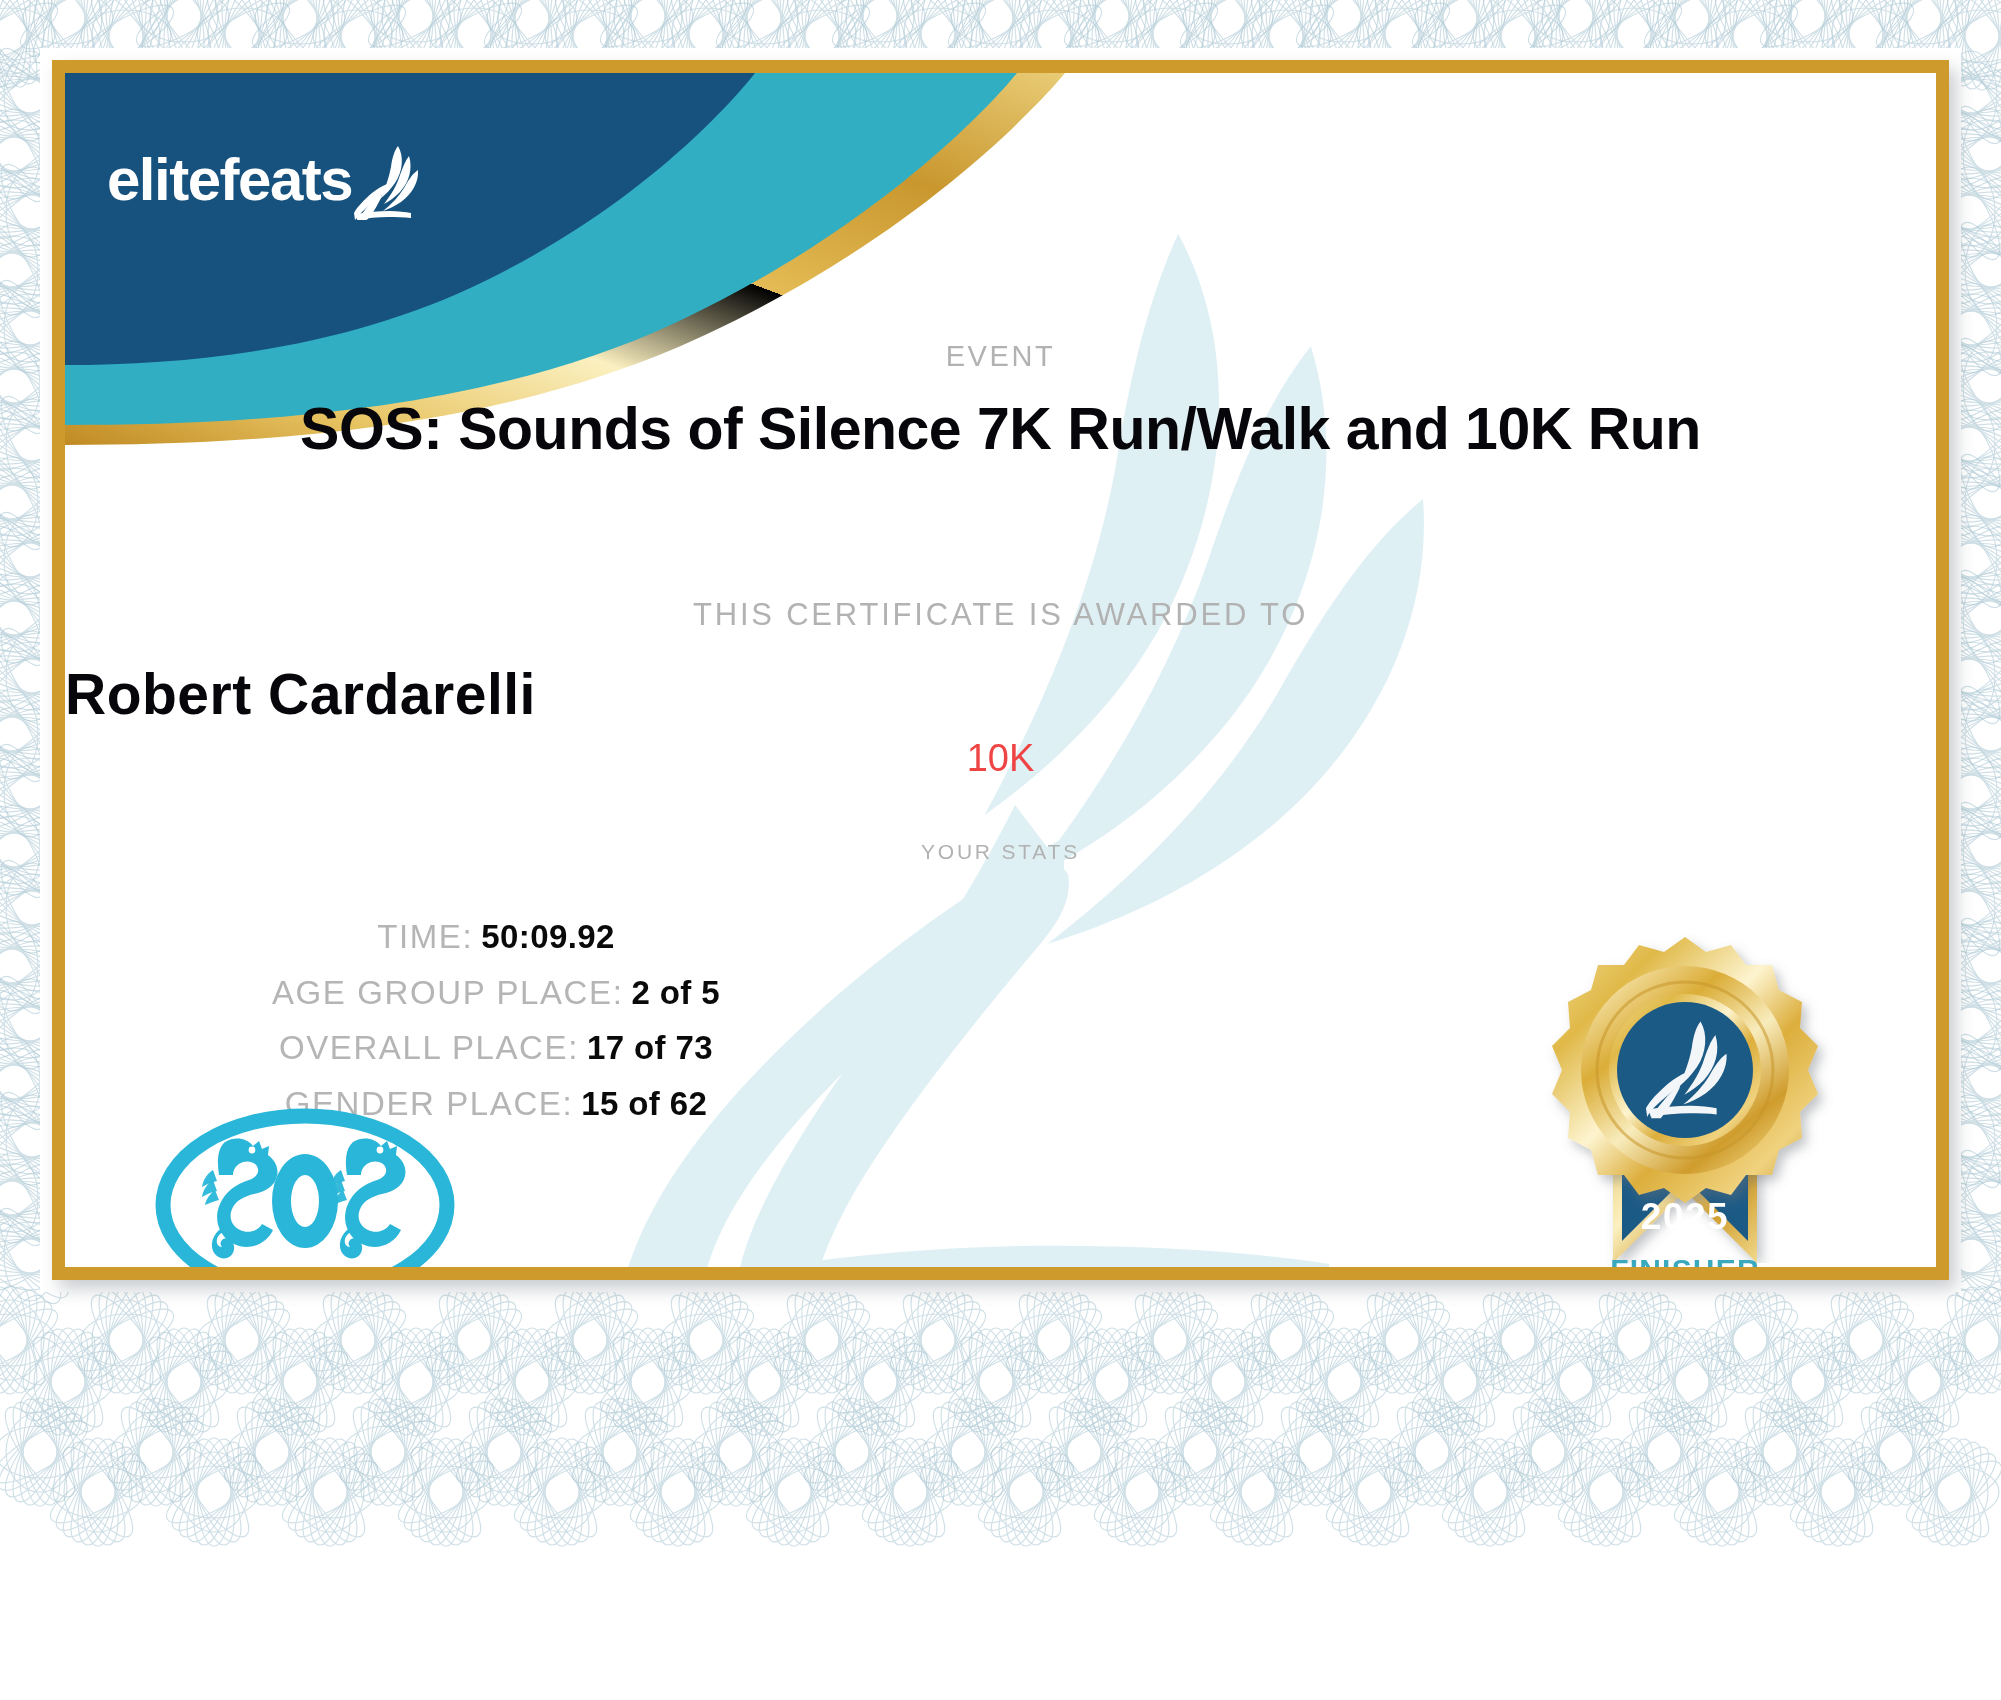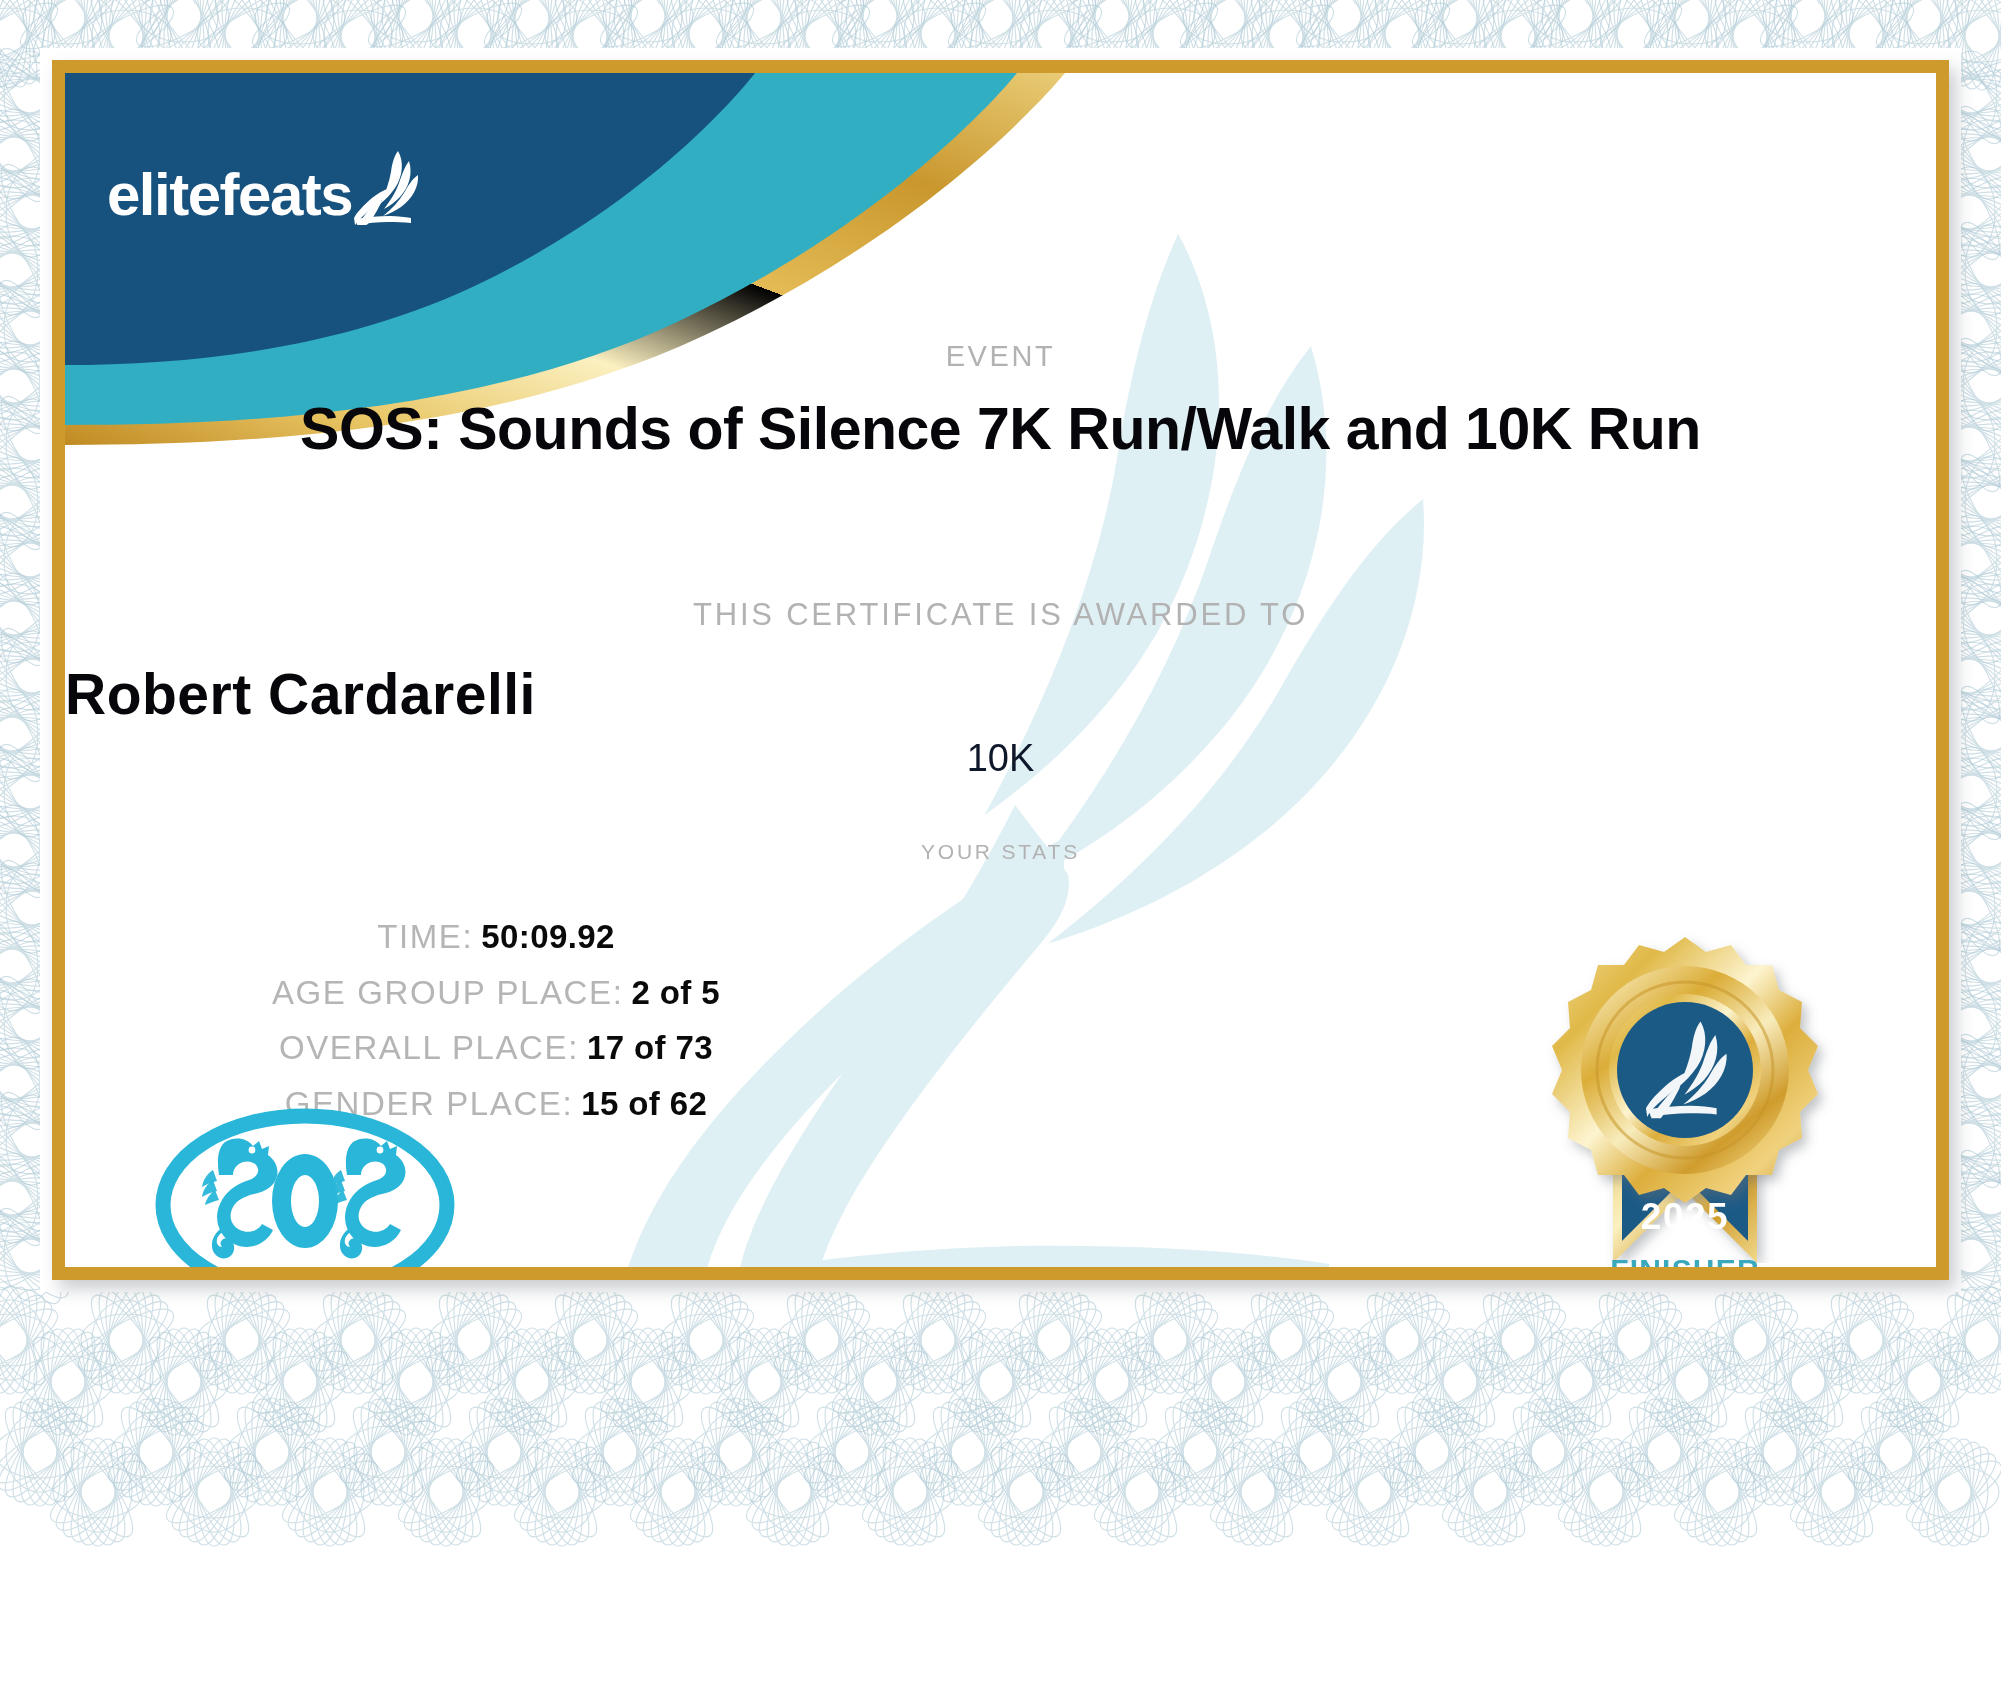--- a/index.html
+++ b/index.html
@@ -57,21 +57,21 @@
     height: 420px;
     pointer-events: none;
   }
 
   
   #logo-block {
     position: absolute;
     left: 42px;
     top: 62px;
     display: flex;
-    align-items: flex-end;
+    align-items: center;
     height: 90px;
   }
   #logo-wordmark {
     font-family: "Liberation Sans", sans-serif;
     font-size: 60px;
     font-weight: 700;
     letter-spacing: -1.5px;
     color: #ffffff;
     line-height: 1;
   }
@@ -132,21 +132,21 @@
     font-weight: 700;
     letter-spacing: 0.5px;
     font-family: "Liberation Sans", sans-serif;
   }
 
   #recipient-division {
     position: absolute;
     top: 664px;
     width: 100%;
     text-align: center;
-    color: #0f172a;
+    color: #ef4444;
     font-size: 38px;
     font-weight: 400;
     font-family: "Liberation Sans", sans-serif;
   }
 
   
   #stats-list {
     position: absolute;
     top: 846px;
     left: 0;

